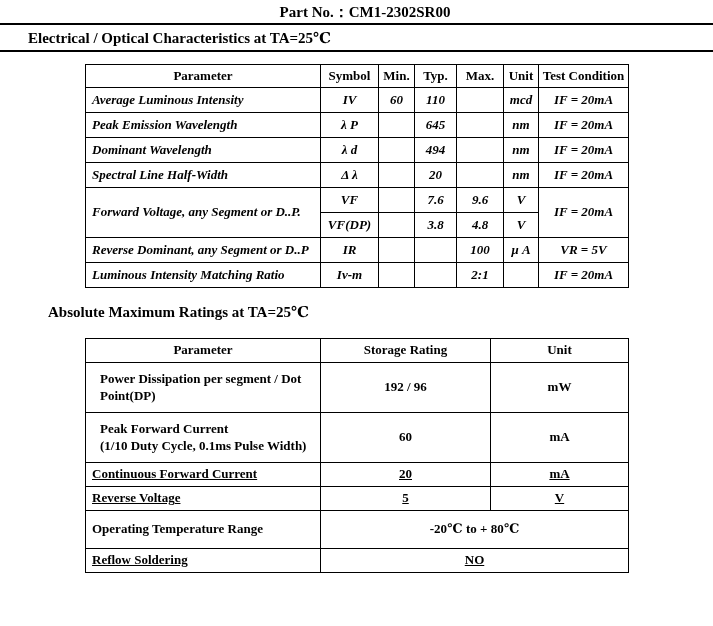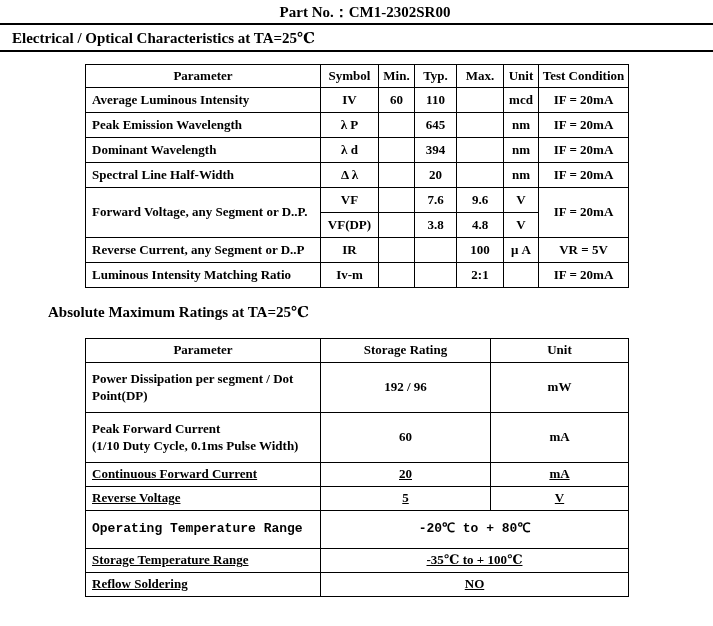--- a/index.html
+++ b/index.html
@@ -15,21 +15,21 @@
   }
   .part-no {
     font-size: 15px;
     padding: 4px 0 2px 17px;
     border-bottom: 2px solid #000;
     line-height: 17px;
     text-align: center;
   }
   .section-title-1 {
     font-size: 15px;
-    padding: 5px 0 3px 12px;
+    padding: 5px 0 3px 28px;
     border-bottom: 2px solid #000;
     line-height: 17px;
   }
   table {
     border-collapse: collapse;
     table-layout: fixed;
     margin-left: 85px;
     width: 543px;
     padding-left: 20px;
   }
@@ -38,33 +38,33 @@
     font-size: 13px;
     font-weight: bold;
     text-align: center;
     padding: 0 2px;
     overflow: hidden;
     line-height: 1.25;
   }
   td.param { text-align: left; padding-left: 6px; }
   .t1 { margin-top: 12px; }
   .t1 thead tr { height: 23px; }
-  .t1 tbody tr { height: 25px; }
+  .t1 tbody tr { height: 25px; font-style: italic; }
   .section-title-2 {
     font-size: 15px;
     margin: 15px 12px 0 48px;
     line-height: 18px;
   }
   .t2 { margin-top: 17px; }
   .t2 thead tr { height: 24px; }
   tr.r24 { height: 24px; text-decoration: underline; }
-  tr.r25 { height: 38px; font-family: Liberation Mono, monospace; }
+  tr.r25 { height: 38px; }
   tr.r49 { height: 49px; }
   tr.r50 { height: 50px; }
-  .pline { display: block; }
+  .pline { display: block; margin-left: 8px; }
 </style>
 </head>
 <body>
 
 <div class="part-no">
   <span>Part No.：CM1-2302SR00</span>
 </div>
 
 <div class="section-title-1">Electrical / Optical Characteristics at TA=25℃</div>
 
@@ -105,21 +105,21 @@
       <td></td>
       <td>645</td>
       <td></td>
       <td>nm</td>
       <td>IF = 20mA</td>
     </tr>
     <tr>
       <td class="param">Dominant Wavelength</td>
       <td>λ d</td>
       <td></td>
-      <td>394</td>
+      <td>494</td>
       <td></td>
       <td>nm</td>
       <td>IF = 20mA</td>
     </tr>
     <tr>
       <td class="param">Spectral Line Half-Width</td>
       <td>Δ λ</td>
       <td></td>
       <td>20</td>
       <td></td>
@@ -136,21 +136,21 @@
       <td rowspan="2">IF = 20mA</td>
     </tr>
     <tr>
       <td>VF(DP)</td>
       <td></td>
       <td>3.8</td>
       <td>4.8</td>
       <td>V</td>
     </tr>
     <tr>
-      <td class="param">Reverse Current, any  Segment or D..P</td>
+      <td class="param">Reverse Dominant, any  Segment or D..P</td>
       <td>IR</td>
       <td></td>
       <td></td>
       <td>100</td>
       <td>μ A</td>
       <td>VR = 5V</td>
     </tr>
     <tr>
       <td class="param">Luminous Intensity Matching Ratio</td>
       <td>Iv-m</td>
@@ -203,21 +203,17 @@
     <tr class="r24">
       <td class="param">Reverse Voltage</td>
       <td>5</td>
       <td>V</td>
     </tr>
     <tr class="r25">
       <td class="param">Operating Temperature Range</td>
       <td colspan="2">-20℃  to + 80℃</td>
     </tr>
     <tr class="r24">
-      <td class="param">Storage Temperature Range</td>
-      <td colspan="2">-35℃  to + 100℃</td>
-    </tr>
-    <tr class="r24">
       <td class="param">Reflow Soldering</td>
       <td colspan="2">NO</td>
     </tr>
   </tbody>
 </table>
 
 </body></html>

